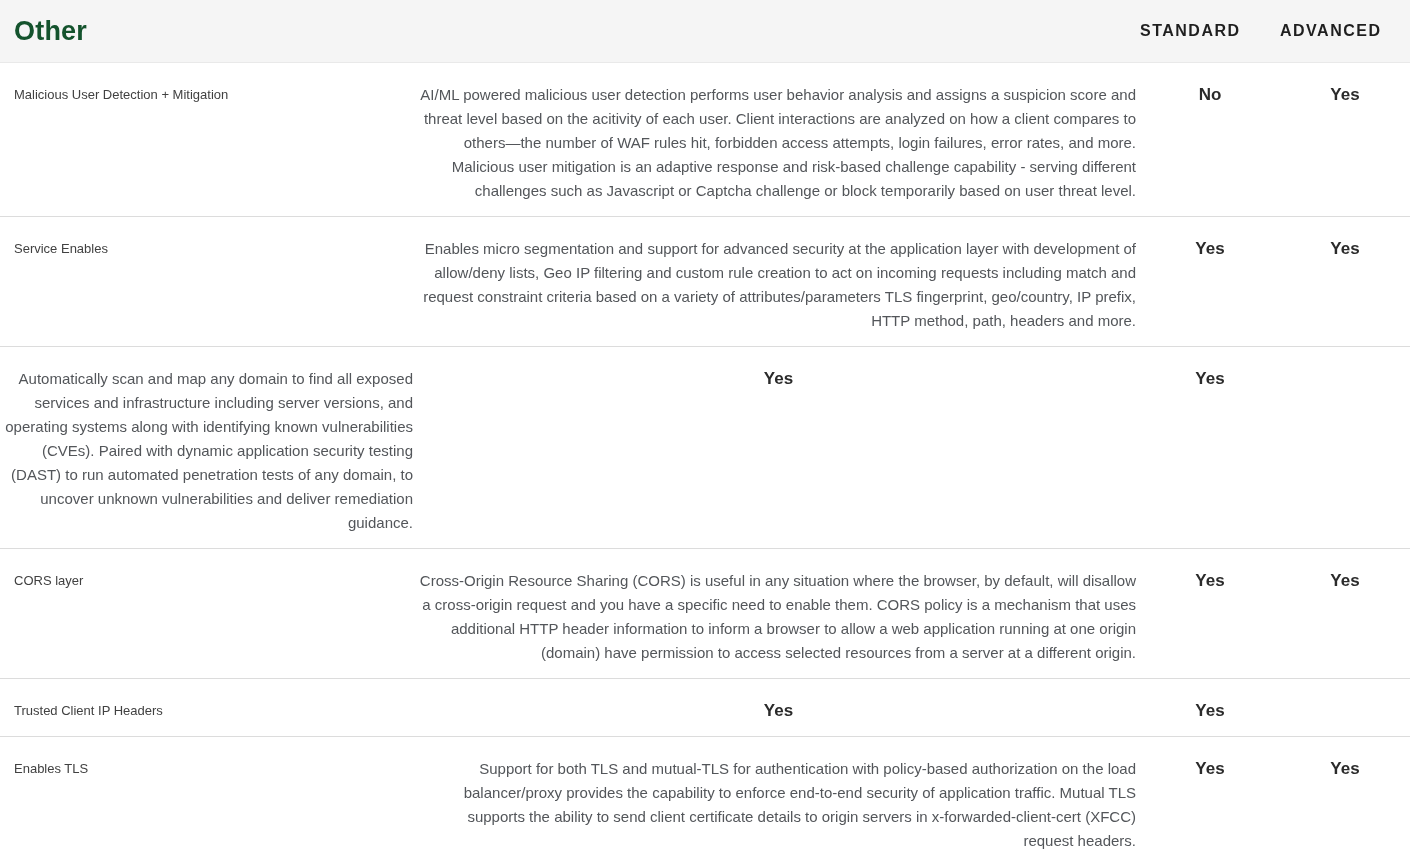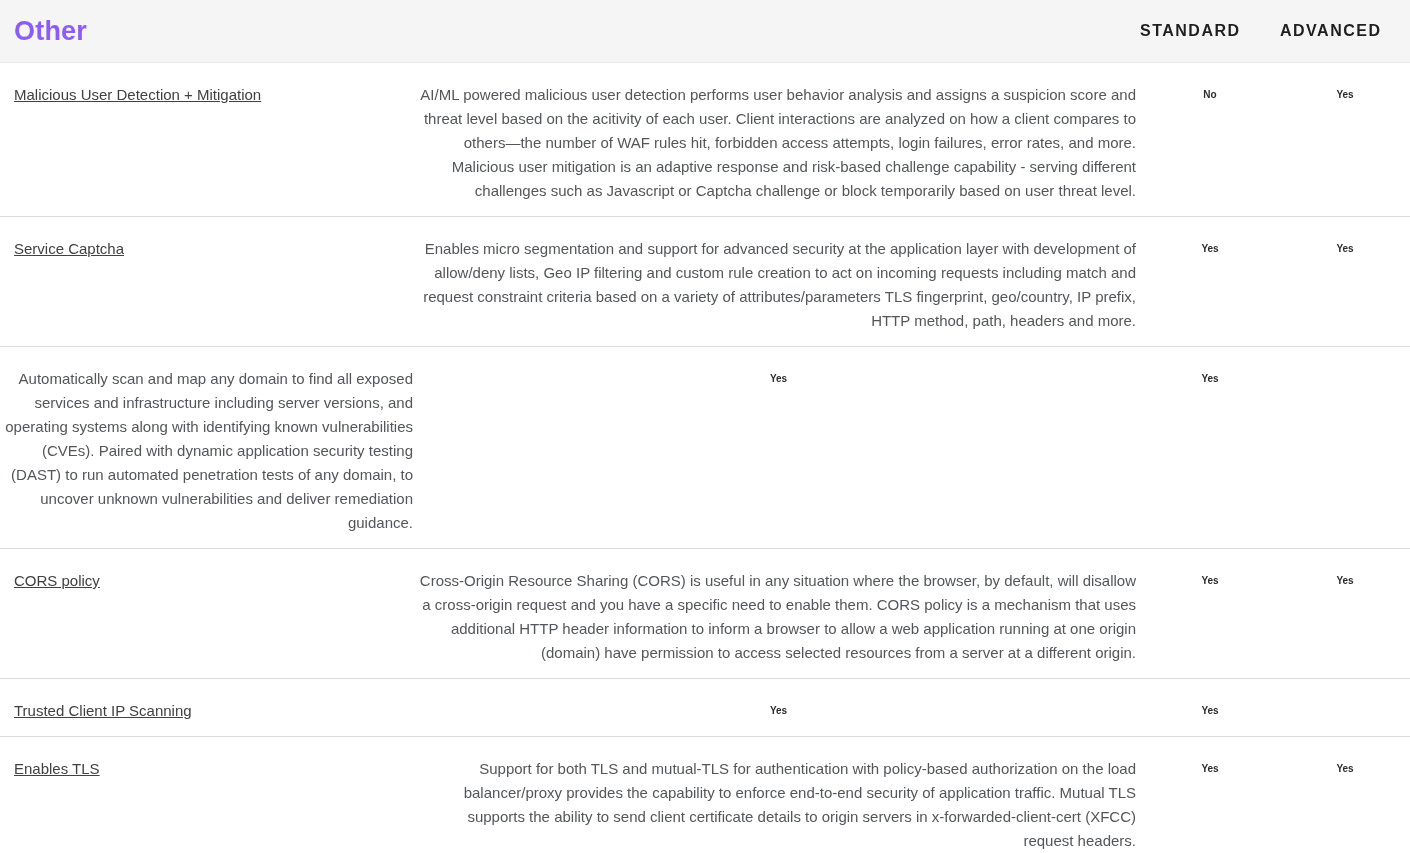--- a/index.html
+++ b/index.html
@@ -17,55 +17,54 @@
     align-items: center;
     height: 63px;
     background: #f5f5f5;
     border-bottom: 1px solid #e9e9e9;
   }
   .section-title {
     padding-left: 14px;
     font-size: 27px;
     font-weight: 800;
     letter-spacing: 0.2px;
-    color: #8b5cf6;
+    color: #14532d;
   }
   .col-head {
     font-size: 16px;
     font-weight: 700;
     letter-spacing: 1.5px;
     color: #1f1f1f;
     text-transform: uppercase;
   }
 
   
   .row {
     display: grid;
     grid-template-columns: 417px 723px 140px 130px;
     border-bottom: 1px solid #dcdcdc;
     padding: 20px 0 13px 0;
   }
   .cell-feature {
     padding-left: 14px;
     padding-right: 24px;
-    font-size: 15px;
+    font-size: 13px;
     line-height: 24px;
     color: #414141;
-    text-decoration: underline;
   }
   .cell-desc {
     padding-right: 4px;
     font-size: 15px;
     line-height: 24px;
     color: #53565a;
     text-align: right;
   }
   .cell-value {
     text-align: center;
-    font-size: 10px;
+    font-size: 17px;
     line-height: 24px;
     font-weight: 700;
     color: #2b2b2b;
   }
 </style>
 </head>
 <body>
 
 <div class="section-header">
   <div class="section-title">Other</div>
@@ -75,41 +74,41 @@
 
 <div id="rows">
   <div class="row">
     <div class="cell-feature">Malicious User Detection + Mitigation</div>
     <div class="cell-desc">AI/ML powered malicious user detection performs user behavior analysis and assigns a suspicion score and threat level based on the acitivity of each user. Client interactions are analyzed on how a client compares to others—the number of WAF rules hit, forbidden access attempts, login failures, error rates, and more. Malicious user mitigation is an adaptive response and risk-based challenge capability - serving different challenges such as Javascript or Captcha challenge or block temporarily based on user threat level.</div>
     <div class="cell-value">No</div>
     <div class="cell-value">Yes</div>
   </div>
 
   <div class="row">
-    <div class="cell-feature">Service Captcha</div>
+    <div class="cell-feature">Service Enables</div>
     <div class="cell-desc">Enables micro segmentation and support for advanced security at the application layer with development of allow/deny lists, Geo IP filtering and custom rule creation to act on incoming requests including match and request constraint criteria based on a variety of attributes/parameters TLS fingerprint, geo/country, IP prefix, HTTP method, path, headers and more.</div>
     <div class="cell-value">Yes</div>
     <div class="cell-value">Yes</div>
   </div>
 
   <div class="row">
     <div class="cell-desc">Automatically scan and map any domain to find all exposed services and infrastructure including server versions, and operating systems along with identifying known vulnerabilities (CVEs). Paired with dynamic application security testing (DAST) to run automated penetration tests of any domain, to uncover unknown vulnerabilities and deliver remediation guidance.</div>
     <div class="cell-value">Yes</div>
     <div class="cell-value">Yes</div>
   </div>
 
   <div class="row">
-    <div class="cell-feature">CORS policy</div>
+    <div class="cell-feature">CORS layer</div>
     <div class="cell-desc">Cross-Origin Resource Sharing (CORS) is useful in any situation where the browser, by default, will disallow a cross-origin request and you have a specific need to enable them. CORS policy is a mechanism that uses additional HTTP header information to inform a browser to allow a web application running at one origin (domain) have permission to access selected resources from a server at a different origin.</div>
     <div class="cell-value">Yes</div>
     <div class="cell-value">Yes</div>
   </div>
 
   <div class="row">
-    <div class="cell-feature">Trusted Client IP Scanning</div>
+    <div class="cell-feature">Trusted Client IP Headers</div>
     <div class="cell-value">Yes</div>
     <div class="cell-value">Yes</div>
   </div>
 
   <div class="row">
     <div class="cell-feature">Enables TLS</div>
     <div class="cell-desc">Support for both TLS and mutual-TLS for authentication with policy-based authorization on the load balancer/proxy provides the capability to enforce end-to-end security of application traffic. Mutual TLS supports the ability to send client certificate details to origin servers in x-forwarded-client-cert (XFCC) request headers.</div>
     <div class="cell-value">Yes</div>
     <div class="cell-value">Yes</div>
   </div>

